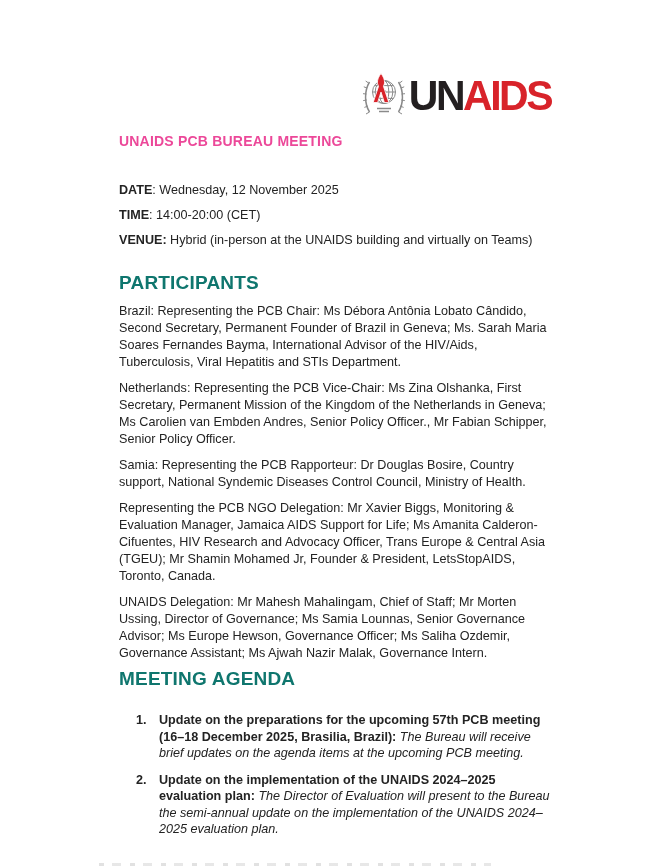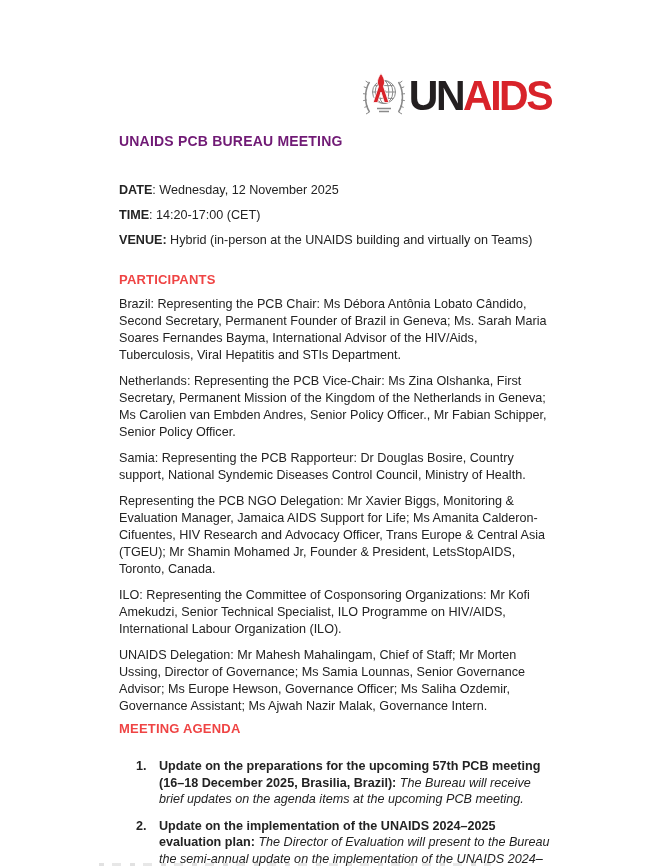--- a/index.html
+++ b/index.html
@@ -35,28 +35,28 @@
     transform: scaleY(1.02);
   }
   .logo-un   { color: #231f20; }
   .logo-aids { color: #d8232a; }
   
   .doc-title {
     margin: 13px 78px 0 78px;
     font-size: 14px;
     font-weight: bold;
     letter-spacing: 0.2px;
-    color: #701a75;
+    color: #ec4899;
   }
   .section-heading {
     margin: 0 78px;
-    font-size: 13px;
+    font-size: 19px;
     font-weight: bold;
     letter-spacing: 0.2px;
-    color: #ef4444;
+    color: #0f766e;
   }
   .participants-heading { margin-top: 24px; }
   .agenda-heading { margin-top: 6px; }
   
   .meta-block { margin: 33px 78px 0 78px; }
   .meta-line {
     font-size: 12.6px;
     line-height: 16px;
     margin-bottom: 9px;
   }
@@ -139,43 +139,40 @@
     </div>
   </div>
 
   <div class="doc-title">UNAIDS PCB BUREAU MEETING</div>
 
   <div class="meta-block">
     <div class="meta-line">
       <span class="meta-label">DATE</span><span>: </span><span>Wednesday, 12 November 2025</span>
     </div>
     <div class="meta-line">
-      <span class="meta-label">TIME</span><span>: </span><span>14:20-17:00 (CET)</span>
+      <span class="meta-label">TIME</span><span>: </span><span>14:00-20:00 (CET)</span>
     </div>
     <div class="meta-line">
       <span class="meta-label">VENUE:</span><span> </span><span>Hybrid (in-person at the UNAIDS building and virtually on Teams)</span>
     </div>
   </div>
 
   <div class="section-heading participants-heading">PARTICIPANTS</div>
 
   <p class="para">
     <span class="para-lead">Brazil: Representing the PCB Chair:</span><span> Ms Débora Antônia Lobato Cândido, Second Secretary, Permanent Founder of Brazil in Geneva; Ms. Sarah Maria Soares Fernandes Bayma, International Advisor of the HIV/Aids, Tuberculosis, Viral Hepatitis and STIs Department.</span>
   </p>
   <p class="para">
     <span class="para-lead">Netherlands: Representing the PCB Vice-Chair:</span><span> Ms Zina Olshanka, First Secretary, Permanent Mission of the Kingdom of the Netherlands in Geneva; Ms Carolien van Embden Andres, Senior Policy Officer., Mr Fabian Schipper, Senior Policy Officer.</span>
   </p>
   <p class="para">
     <span class="para-lead">Samia: Representing the PCB Rapporteur:</span><span> Dr Douglas Bosire, Country support, National Syndemic Diseases Control Council, Ministry of Health.</span>
   </p>
   <p class="para">
     <span class="para-lead">Representing the PCB NGO Delegation:</span><span> Mr Xavier Biggs, Monitoring &amp; Evaluation Manager, Jamaica AIDS Support for Life; Ms Amanita Calderon-Cifuentes, HIV Research and Advocacy Officer, Trans Europe &amp; Central Asia (TGEU); Mr Shamin Mohamed Jr, Founder &amp; President, LetsStopAIDS, Toronto, Canada.</span>
-  </p>
-  <p class="para">
-    <span class="para-lead">ILO: Representing the Committee of Cosponsoring Organizations:</span><span> Mr Kofi Amekudzi, Senior Technical Specialist, ILO Programme on HIV/AIDS, International Labour Organization (ILO).</span>
   </p>
   <p class="para">
     <span class="para-lead">UNAIDS Delegation:</span><span> Mr Mahesh Mahalingam, Chief of Staff; Mr Morten Ussing, Director of Governance; Ms Samia Lounnas, Senior Governance Advisor; Ms Europe Hewson, Governance Officer; Ms Saliha Ozdemir, Governance Assistant; Ms Ajwah Nazir Malak, Governance Intern.</span>
   </p>
 
   <div class="section-heading agenda-heading">MEETING AGENDA</div>
 
   <ol class="agenda-list">
     <li class="agenda-item">
       <span class="agenda-num">1.</span>

